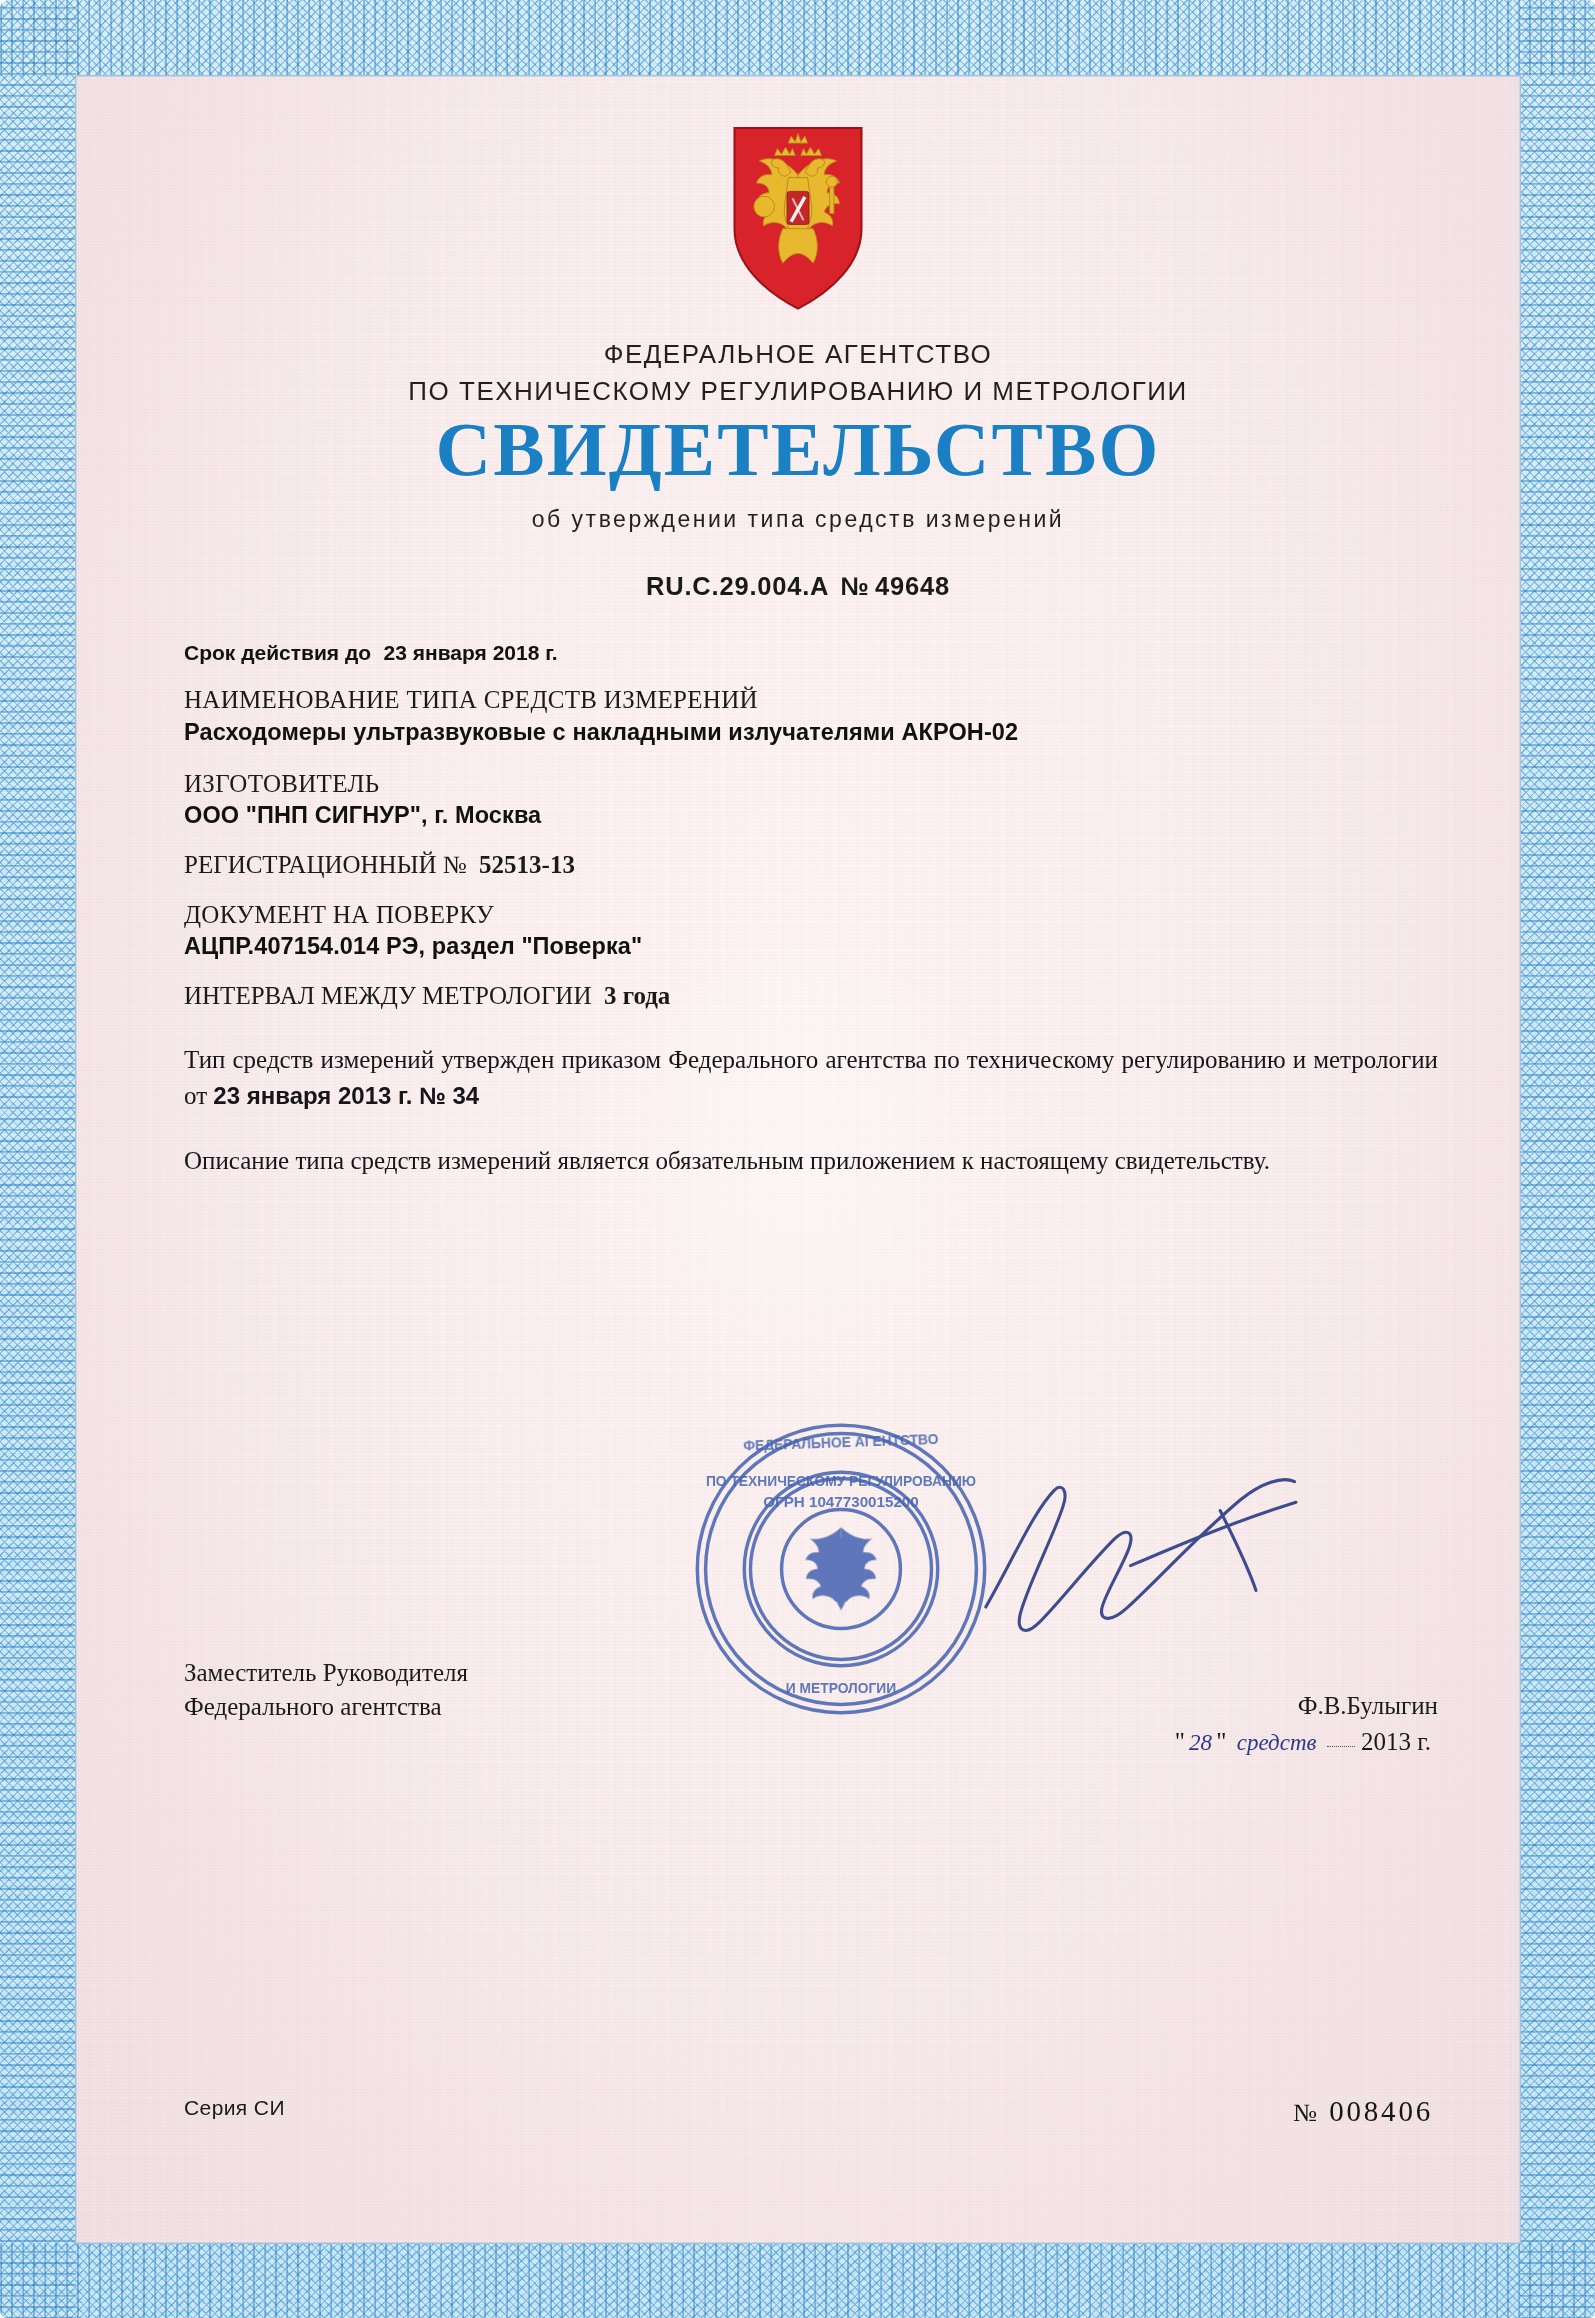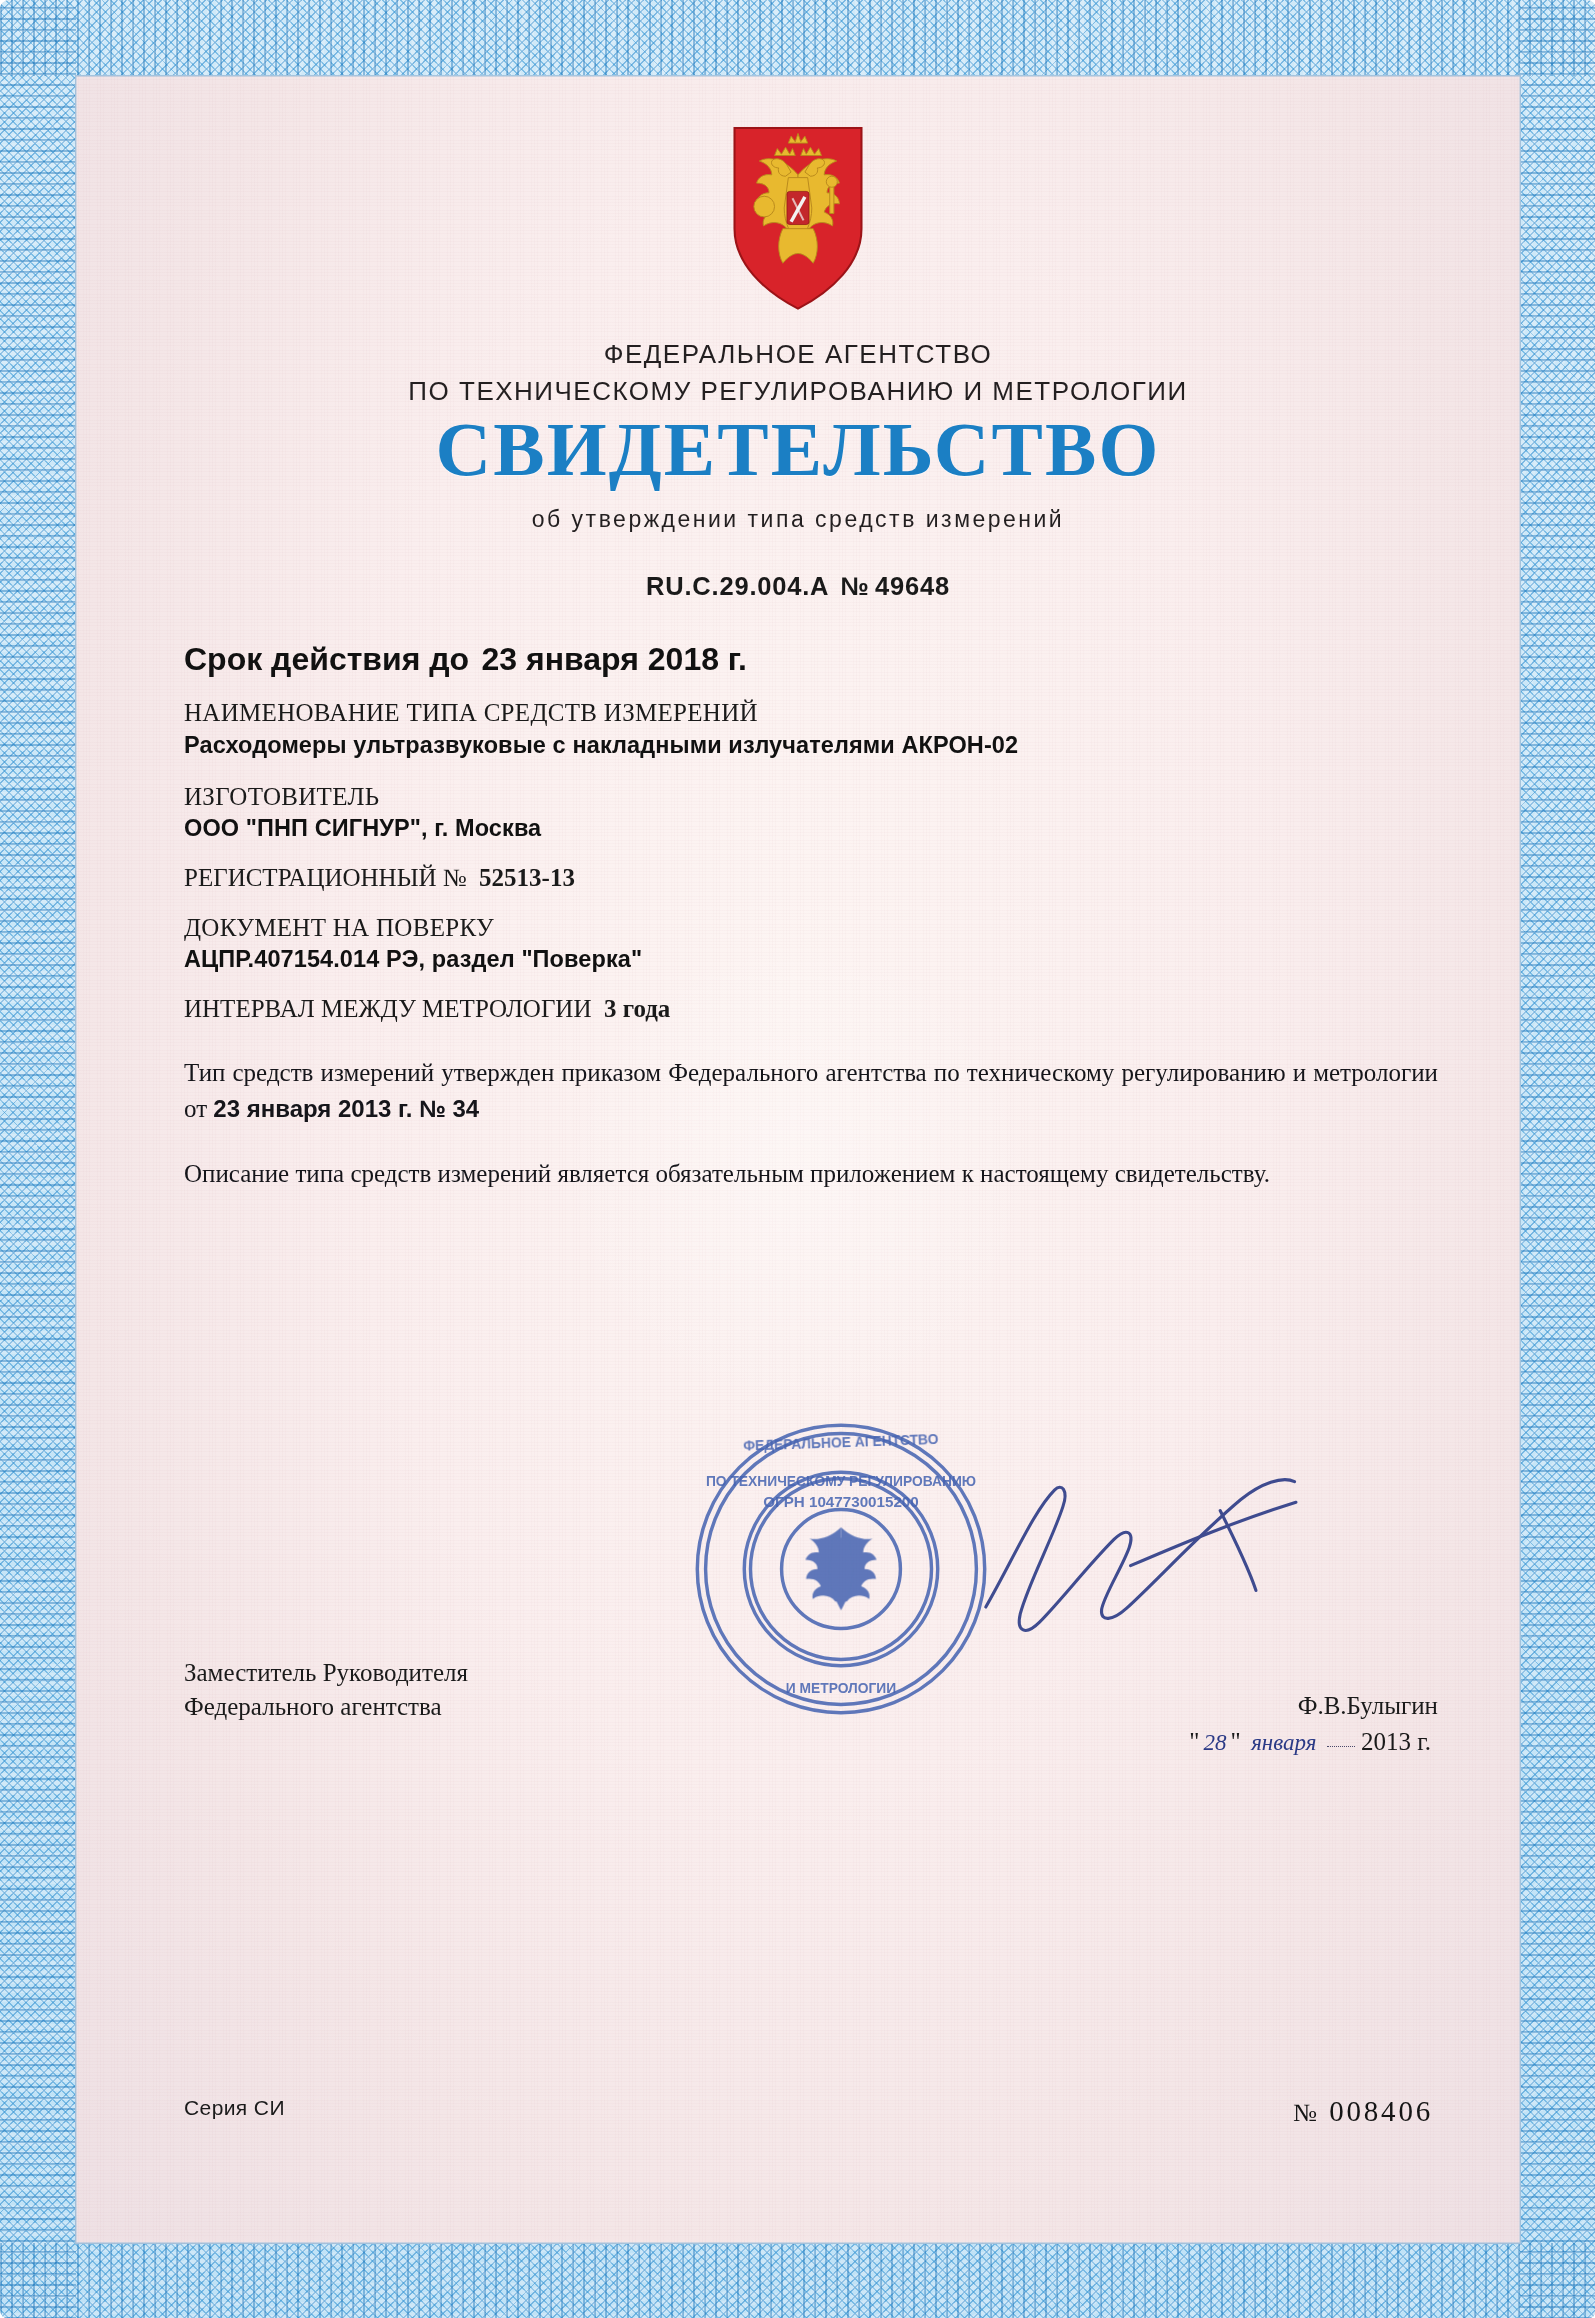--- a/index.html
+++ b/index.html
@@ -175,21 +175,21 @@
     font-family: "Liberation Sans", sans-serif;
     font-weight: bold;
     font-size: 23.5px;
     color: #111;
     line-height: 1.35;
     letter-spacing: 0.1px;
   }
   .inline-row {
     font-family: "Liberation Sans", sans-serif;
     font-weight: bold;
-    font-size: 32px;
+    font-size: 21px;
     color: #111;
   }
   .mixed {
     font-family: "Liberation Serif", serif;
     font-size: 25px;
     color: #1a1a1a;
   }
 
   .para {
     font-family: "Liberation Serif", serif;
@@ -440,21 +440,21 @@
     </svg>
 
     <div class="sign-area">
       <div class="sign-title">
         <div>Заместитель Руководителя</div>
         <div>Федерального агентства</div>
       </div>
       <div class="sign-name">Ф.В.Булыгин</div>
       <div class="date-line">
         <span>"</span><span class="hand">28</span><span>"</span>
-        <span class="hand">января</span>
+        <span class="hand">средств</span>
         <span class="dots"></span>
         <span>2013 г.</span>
       </div>
     </div>
 
     <div class="footer-left">Серия СИ</div>
     <div class="footer-right">
       <span class="nm">№</span><span>008406</span>
     </div>
 

